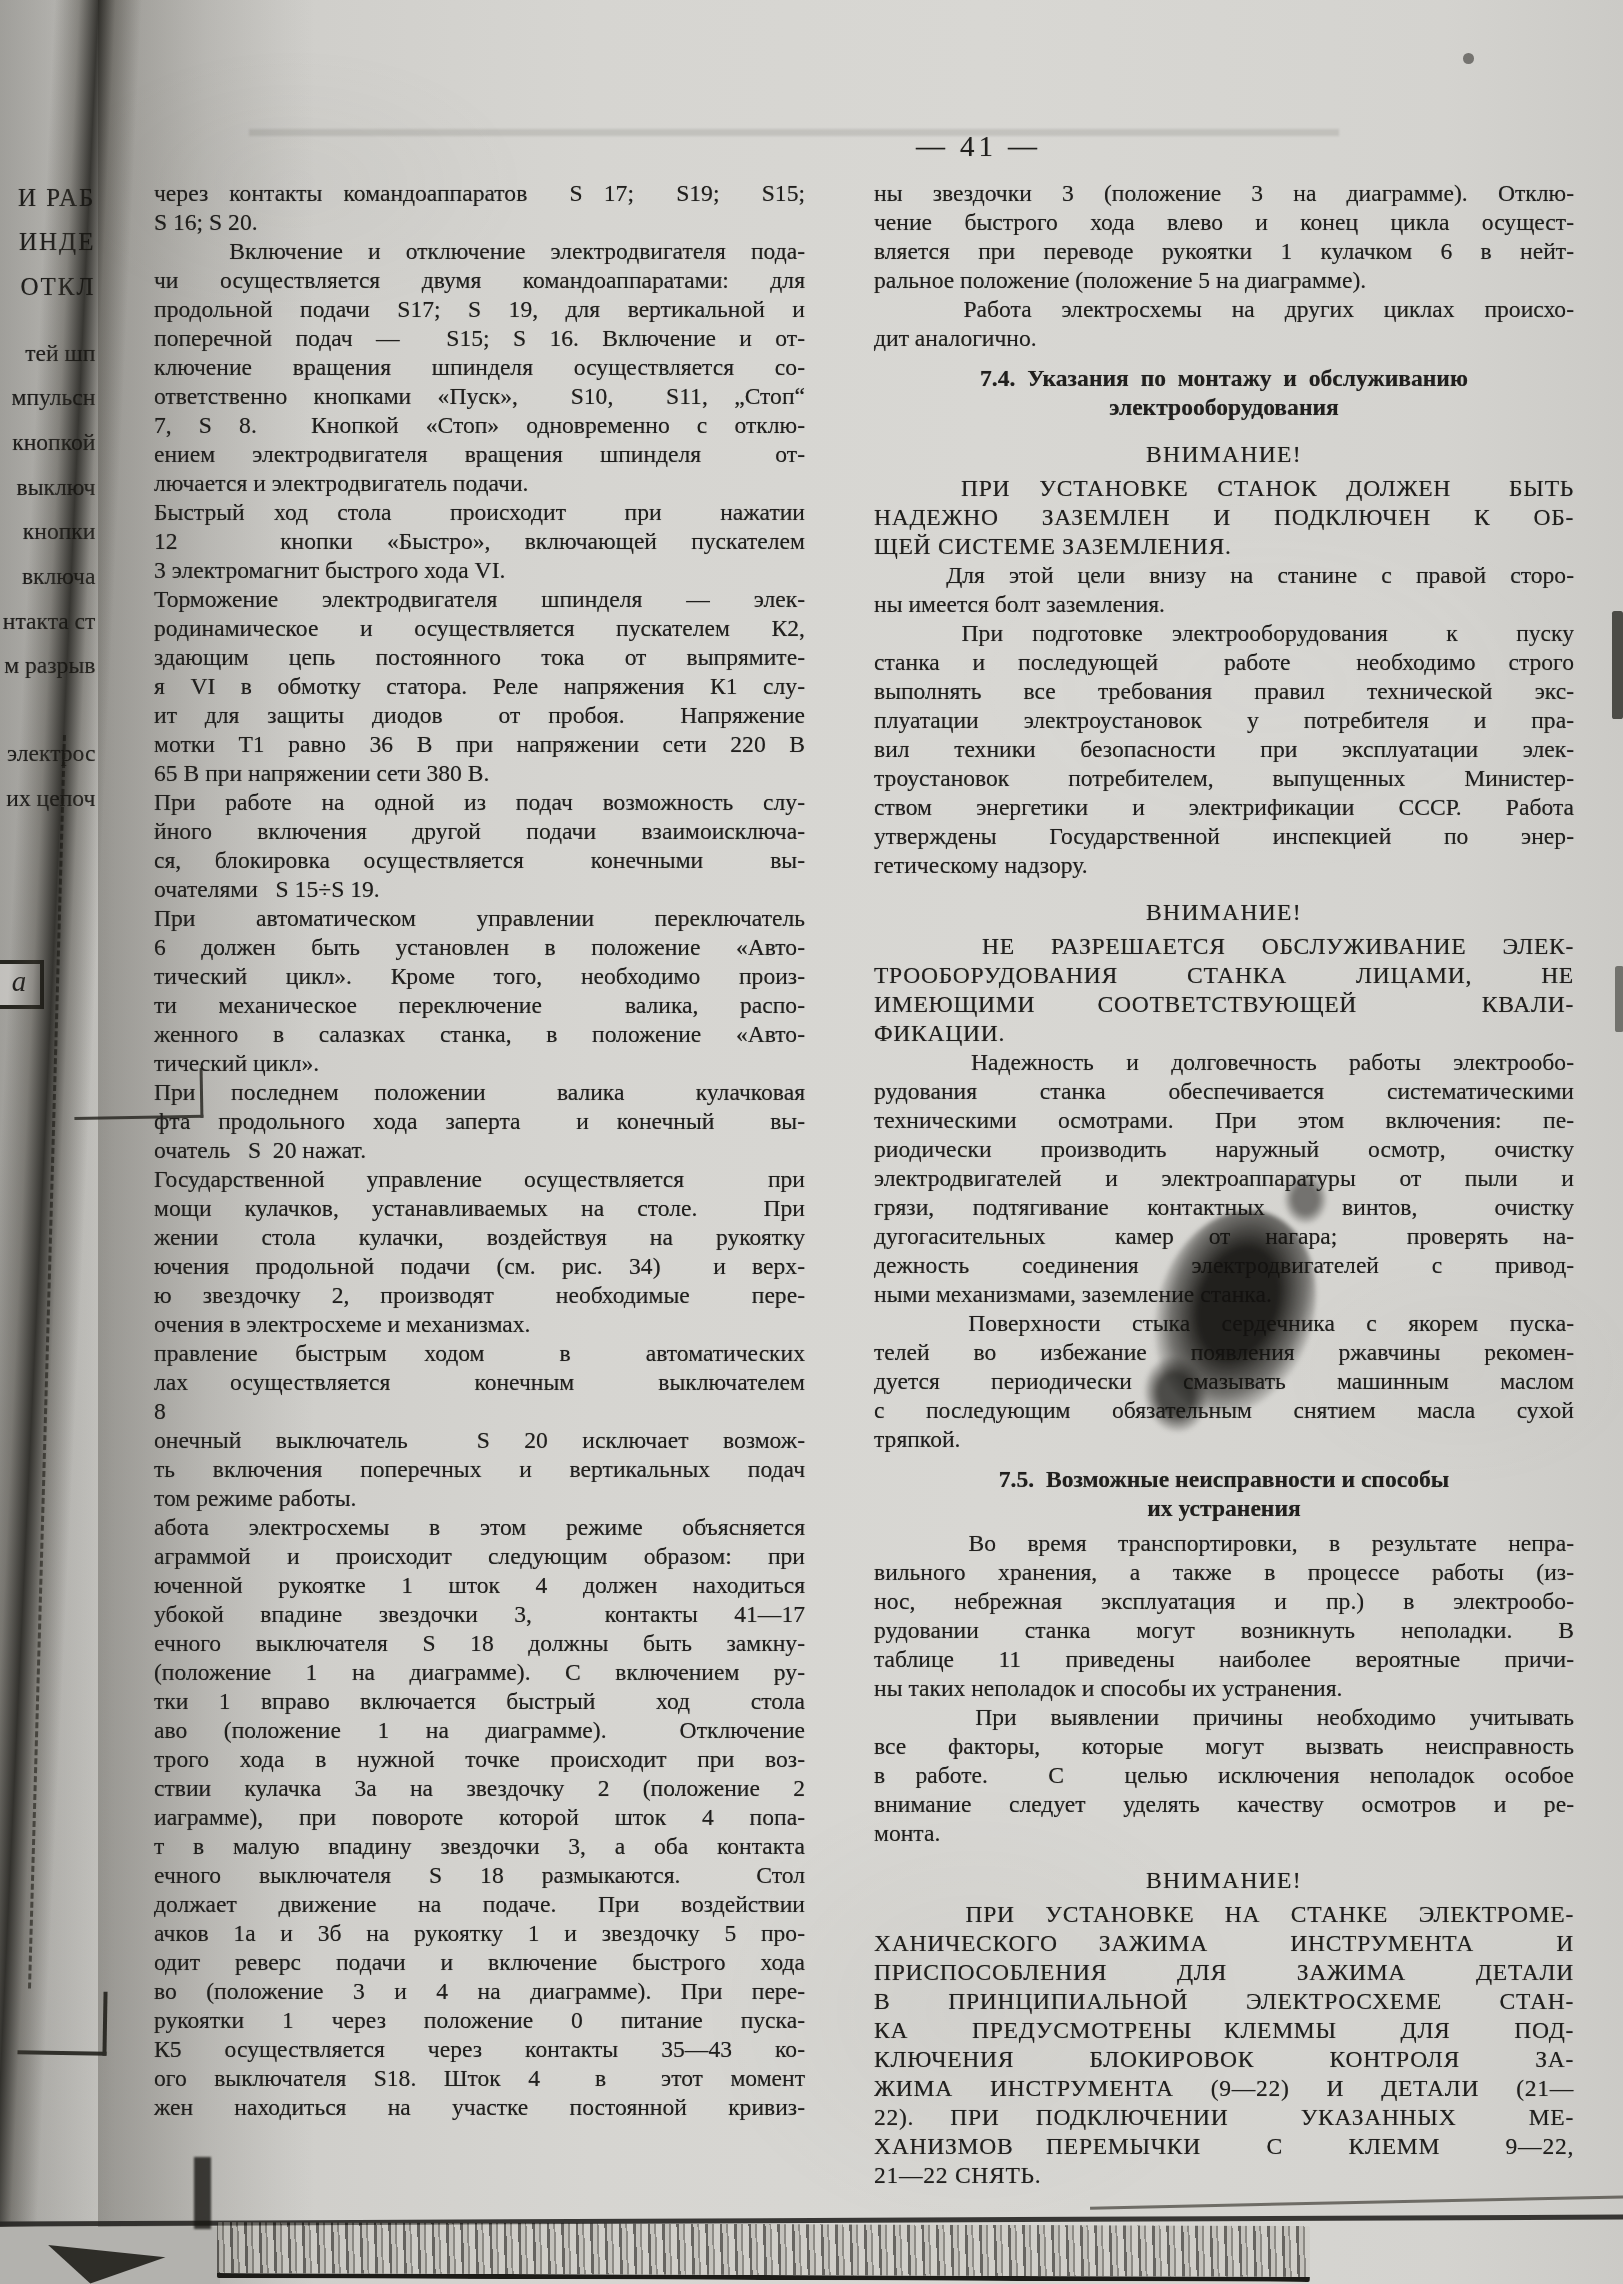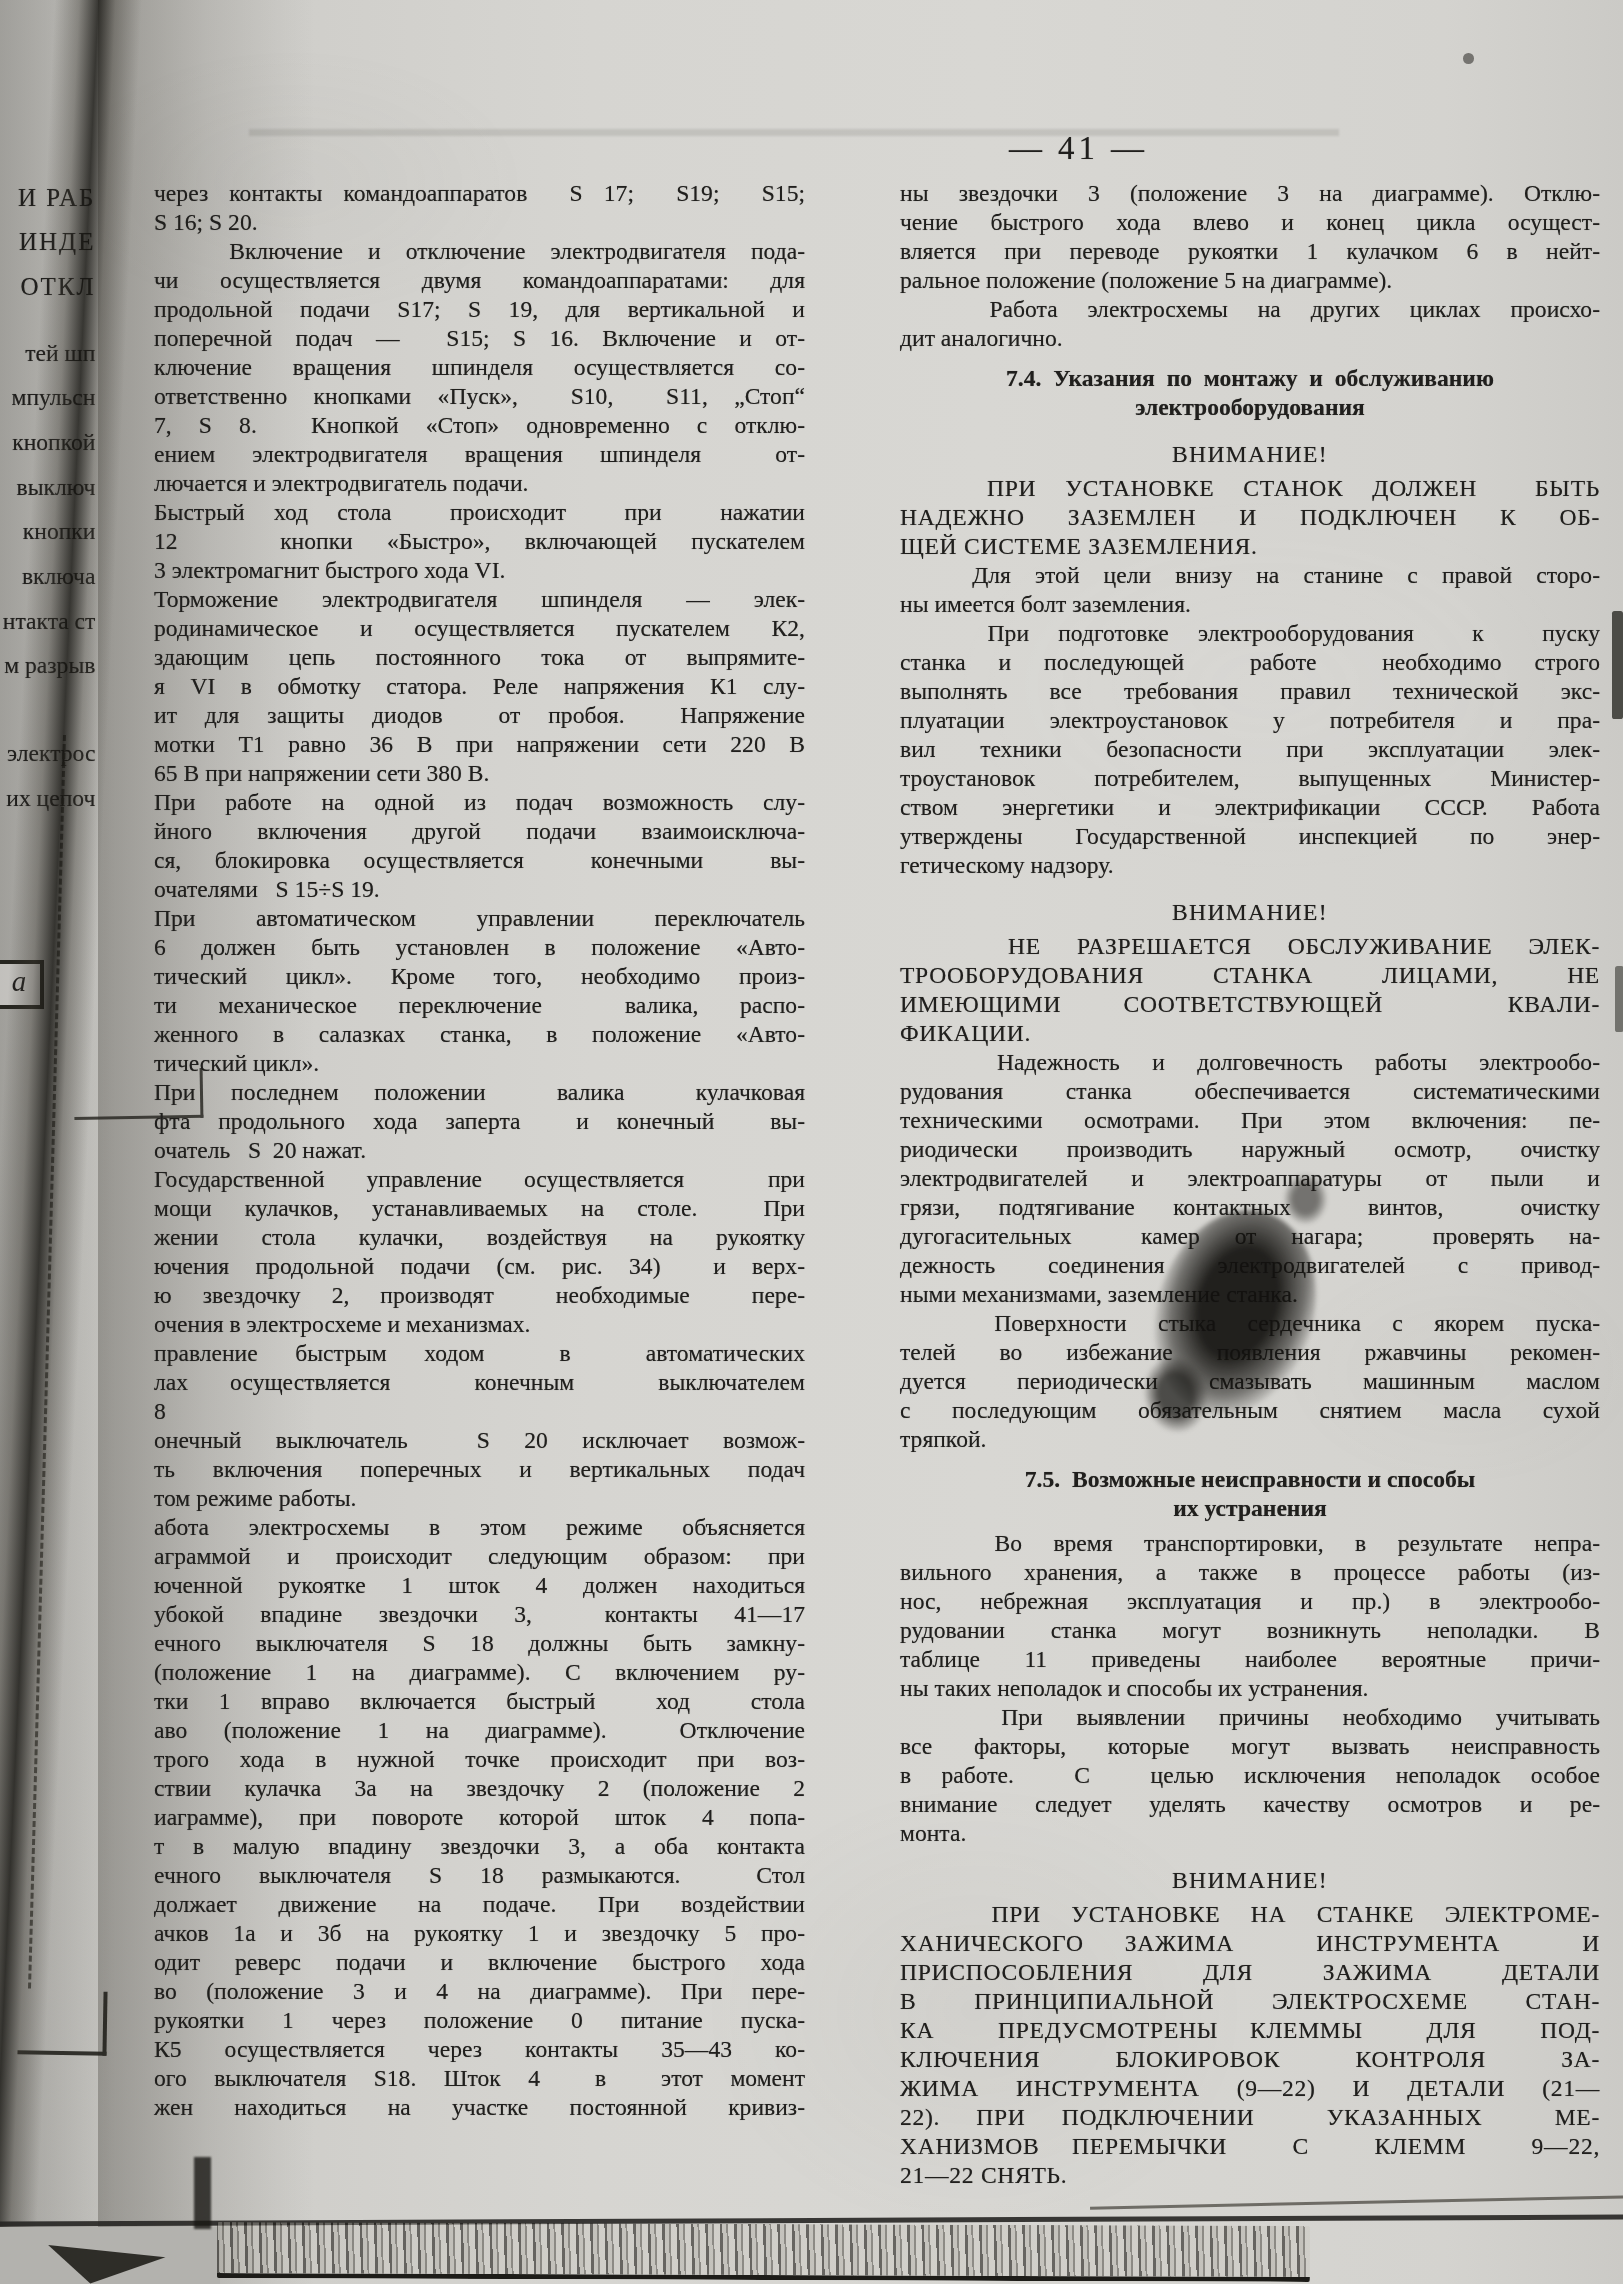--- a/index.html
+++ b/index.html
@@ -15,36 +15,36 @@
       radial-gradient(263px 171px at 90% 60%, rgba(120,118,110,.08), transparent 70%);}
   .shade-left{position:absolute;left:0;top:0;width:115px;height:100%;
     background:linear-gradient(90deg,rgba(105,103,97,.28),rgba(105,103,97,.10) 60%,transparent);}
   .gutter-shade{position:absolute;left:98px;top:0;width:217px;height:100%;
     background:linear-gradient(90deg,rgba(70,67,60,.36),rgba(70,67,60,.14) 50%,transparent);}
   .fold{position:absolute;left:56px;top:-26px;width:87px;height:2396px;
     transform:rotate(2.7deg);transform-origin:top left;
     background:linear-gradient(90deg,transparent,rgba(58,55,48,.40) 28%,rgba(22,21,17,.80) 50%,rgba(58,55,48,.38) 70%,transparent);}
   .col{position:absolute;top:179px;font-size:23.6px;line-height:29px;}
   #col-left{left:154px;width:651px;}
-  #col-right{left:900px;width:700px;}
+  #col-right{left:874px;width:700px;}
   .line{text-align:justify;text-align-last:justify;white-space:pre-wrap;
     text-shadow:0 0 0.7px rgba(28,27,24,.55);}
   .line-last{text-align-last:left;}
   .block{margin:0;}
   .block.heading{font-weight:bold;margin:10.5px 0 6.6px;}
   .block.heading .line{text-align:right;text-align-last:center;}
   .block.center{margin:6.6px 0 5.3px;}
   .block.center .line{text-align:right;text-align-last:center;letter-spacing:1.3px;margin-top:18px;}
   .block.caps .line{letter-spacing:0.7px;}
   .frag{position:absolute;left:0;width:98px;padding-right:2.6px;box-sizing:border-box;
     text-align:right;font-size:23.6px;line-height:29px;white-space:nowrap;overflow:hidden;
     text-shadow:0 0 0.7px rgba(28,27,24,.55);}
   .frag.caps{font-size:25px;letter-spacing:2px;}
-  #page-number{position:absolute;left:980px;top:130px;width:197px;text-align:center;
-    font-size:33px;letter-spacing:3.9px;text-shadow:0 0 0.7px rgba(28,27,24,.5);}
+  #page-number{position:absolute;left:916px;top:130px;width:197px;text-align:left;
+    font-size:29px;letter-spacing:3.9px;text-shadow:0 0 0.7px rgba(28,27,24,.5);}
   #a-box{position:absolute;left:-6.6px;top:960px;width:43px;height:41px;border:4.6px solid #26251f;
     font-style:italic;font-size:29px;line-height:34px;text-align:center;background:rgba(216,215,211,.6);}
   .bracket1{position:absolute;left:74px;top:1069px;width:126px;height:47px;
     border-right:3.9px solid #2b2a25;border-bottom:3.9px solid #2b2a25;opacity:.85;transform:rotate(-1deg);}
   .bracket2{position:absolute;left:18.4px;top:1991px;width:85px;height:60px;
     border-right:4.6px solid #23221d;border-bottom:4.6px solid #23221d;opacity:.9;transform:rotate(1deg);}
   .dash-line{position:absolute;left:63px;top:735px;height:1254px;width:0;
     border-left:3.3px dashed #2e2d27;opacity:.75;transform:rotate(1.6deg);transform-origin:top left;}
   .top-smudge{position:absolute;left:249px;top:129px;width:1090px;height:6.6px;
     background:rgba(70,68,62,.14);filter:blur(1.3px);}

